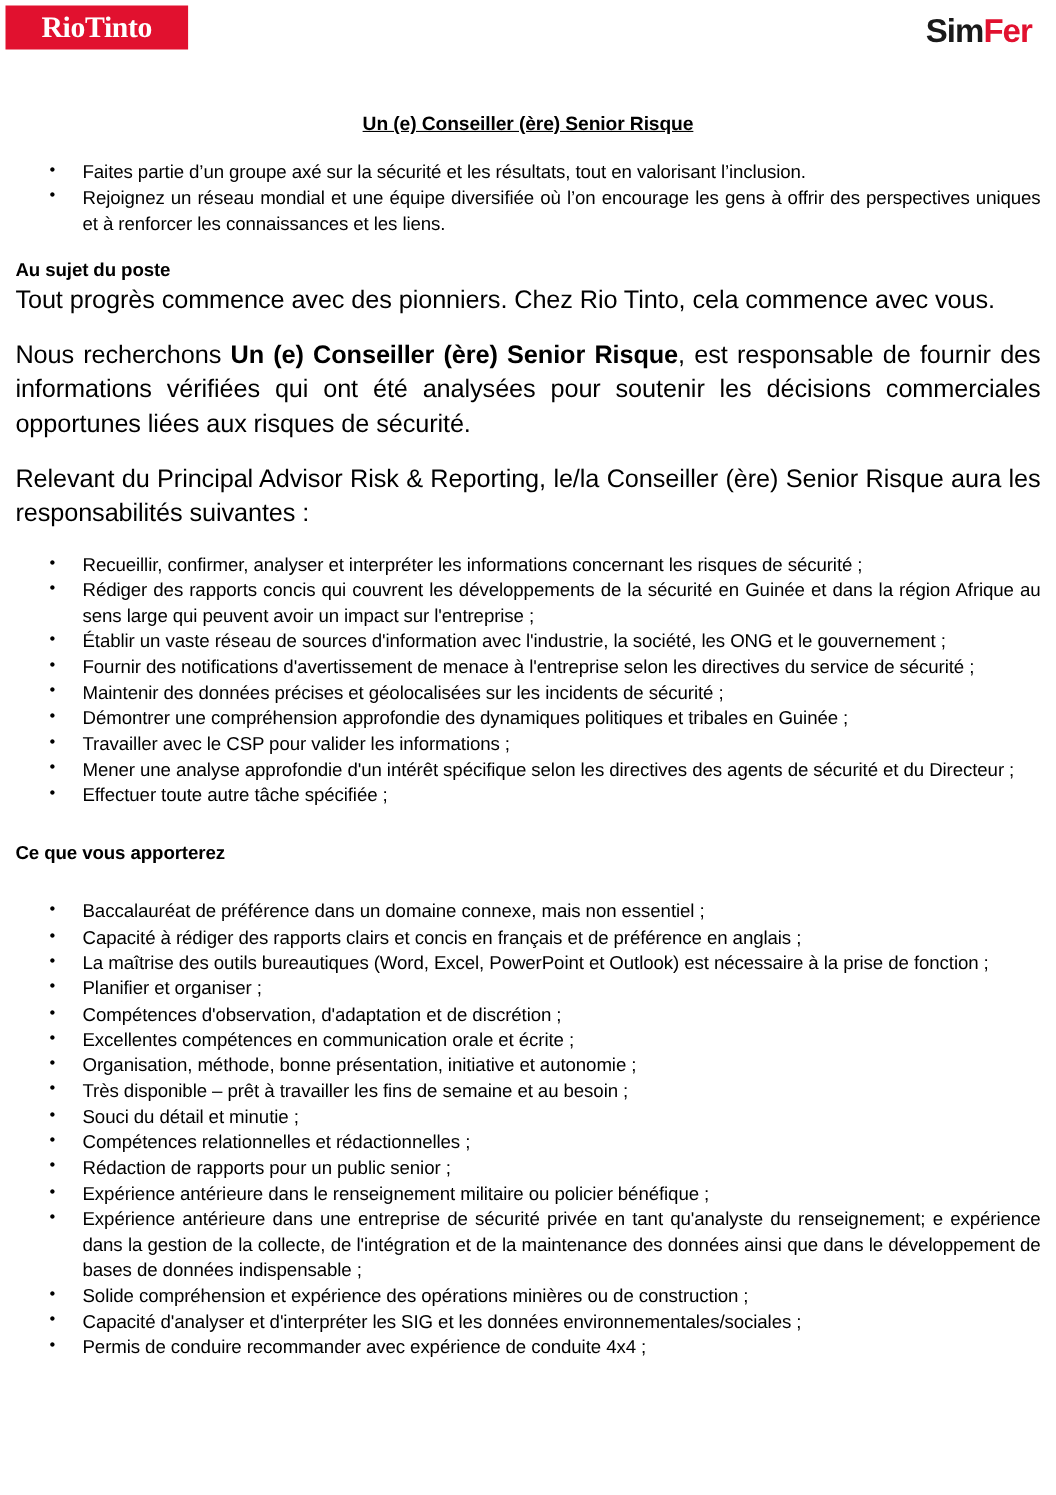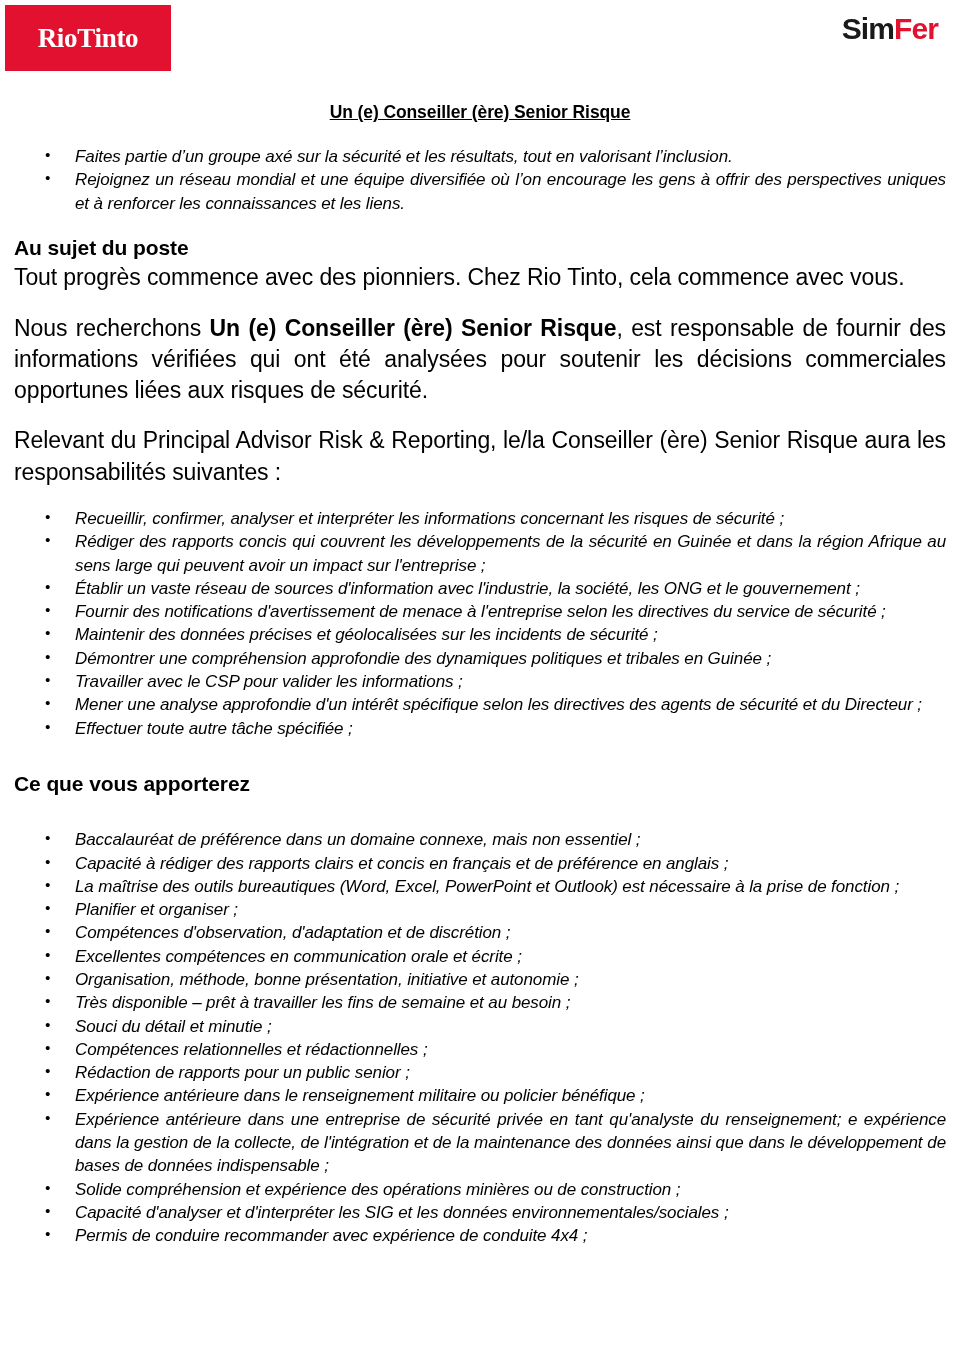--- a/index.html
+++ b/index.html
@@ -20,21 +20,21 @@
   
   .doc-header {
     position: relative;
     height: 74px;
   }
   .logo-riotinto {
     position: absolute;
     left: 5px;
     top: 5px;
     width: 166px;
-    height: 66px;
+    height: 40px;
     background: #E1112F;
     display: flex;
     align-items: center;
     justify-content: center;
   }
   .logo-riotinto .logo-word {
     font-family: "Liberation Serif", serif;
     font-size: 27px;
     font-weight: 700;
     color: #ffffff;
@@ -77,31 +77,30 @@
     font-size: 23px;
     line-height: 1.36;
     text-align: justify;
     letter-spacing: -0.1px;
   }
   p.lead { text-align: left; }
   .spacer-md { height: 19px; }
   .spacer-lg { height: 30px; }
 
   .section-head {
-    font-size: 21px;
+    font-size: 17px;
     font-weight: 700;
     margin: 0;
     letter-spacing: -0.1px;
   }
 
   ul {
     margin: 0;
     padding: 0;
     list-style: none;
-    font-style: italic;
   }
   ul li {
     position: relative;
     padding-left: 61px;
     font-size: 17px;
     line-height: 1.37;
     text-align: justify;
     letter-spacing: -0.1px;
     margin: 0;
   }

